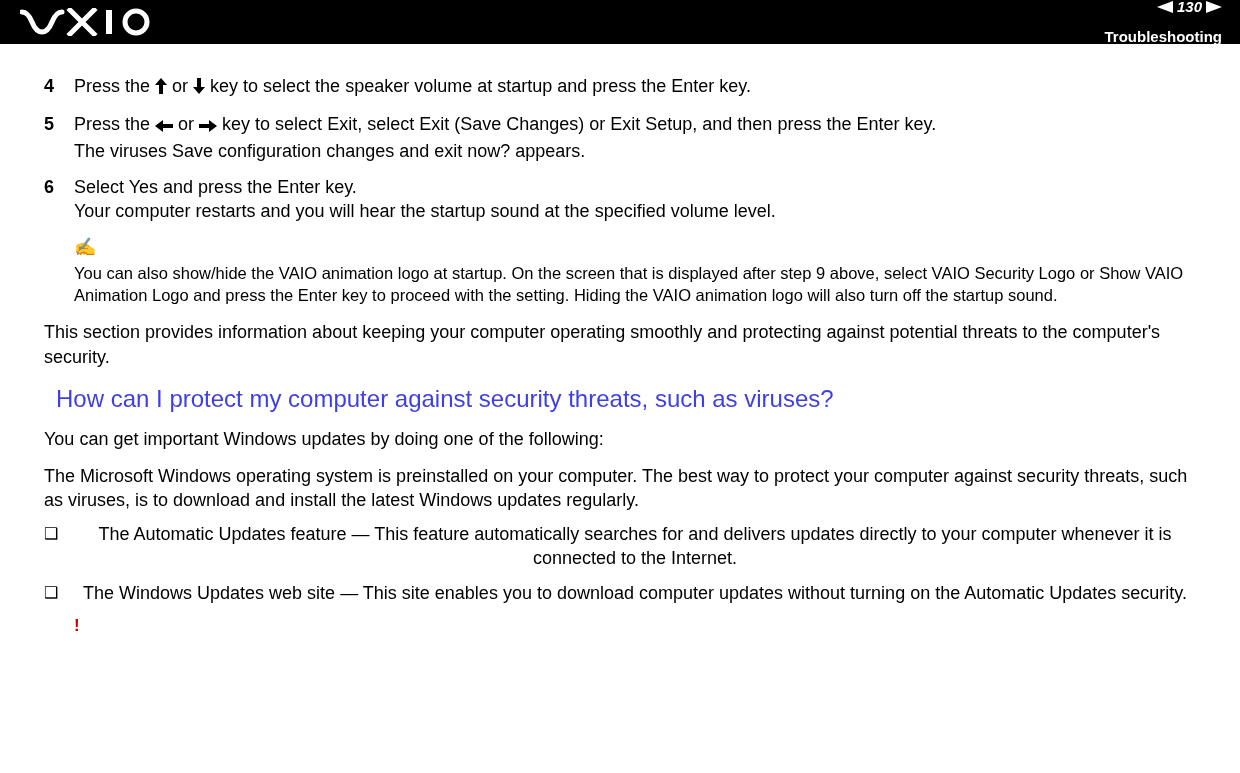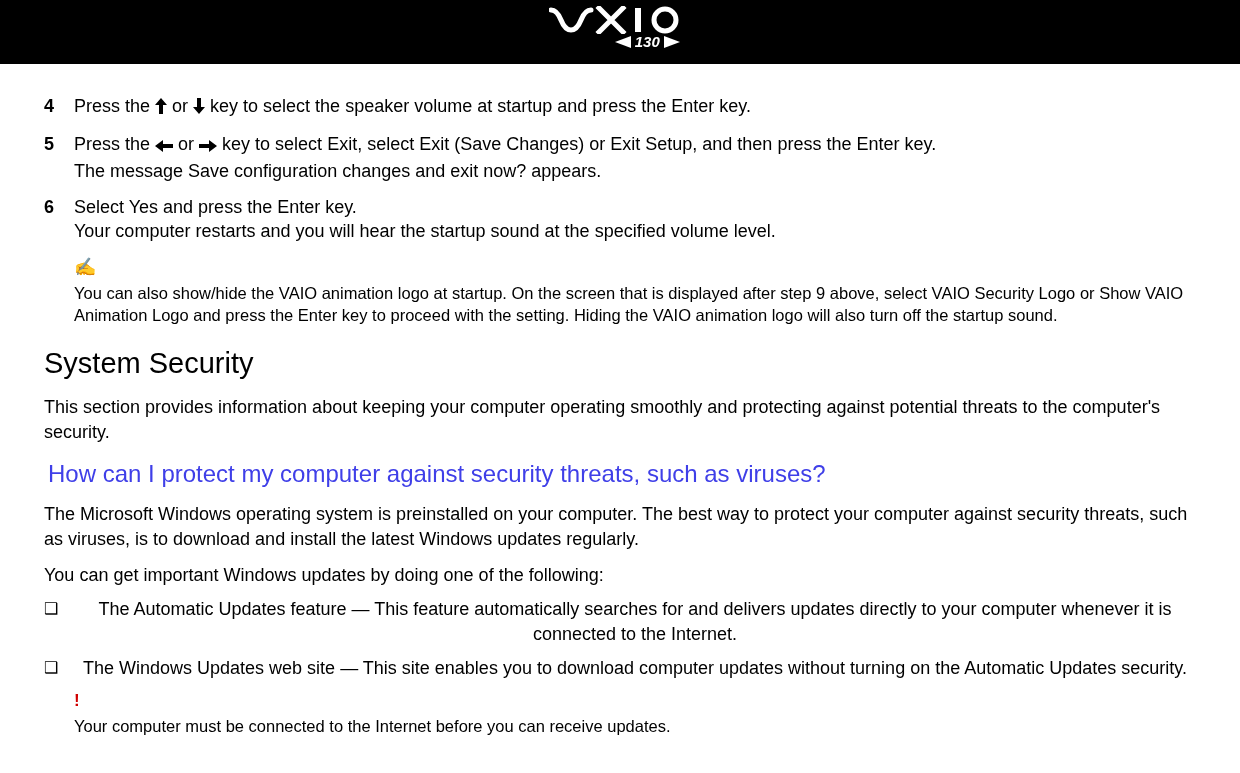--- a/index.html
+++ b/index.html
@@ -1,25 +1,24 @@
 <!DOCTYPE html>
 <html><head>
 <meta charset="utf-8">
 <style>
   * { box-sizing: border-box; margin: 0; padding: 0; }
   html, body { width: 1240px; height: 773px; font-family: Arial, Helvetica, sans-serif; background: #fff; color: #000; }
   .header {
     background: #000;
-    height: 64px;
+    height: 44px;
     display: flex;
     align-items: center;
     justify-content: space-between;
-    padding: 6px 12px 0 20px;
+    padding: 0 12px 0 20px;
     position: relative;
-    flex-direction: column;
   }
   .logo {
     display: flex;
     align-items: center;
     gap: 0;
   }
   .logo svg { display: block; }
   .header-right {
     text-align: right;
     color: #fff;
@@ -76,21 +75,21 @@
     margin: 18px 0 8px 0;
   }
   p.body {
     margin-bottom: 10px;
     margin-top: 12px;
   }
   h3.question {
     color: #3f3fe8;
     font-size: 24px;
     font-weight: normal;
-    margin: 14px 0 8px 4px;
+    margin: 14px 0 8px 12px;
   }
   .bullet {
     display: flex;
     margin-bottom: 10px;
   }
   .bullet-mark {
     width: 30px;
     flex-shrink: 0;
     font-size: 16px;
     line-height: 1.5;
@@ -152,58 +151,56 @@
   </div>
 
   <div class="step">
     <div class="step-num">5</div>
     <div class="step-body">
       <span>Press the </span><span class="arrow-inline"><svg width="18" height="12" viewBox="0 0 18 12">
             <polygon points="0,6 8,0 8,4 18,4 18,8 8,8 8,12" fill="#000"></polygon>
           </svg></span><span> or </span><span class="arrow-inline"><svg width="18" height="12" viewBox="0 0 18 12">
             <polygon points="18,6 10,0 10,4 0,4 0,8 10,8 10,12" fill="#000"></polygon>
           </svg></span><span> key to select </span><b>Exit</b><span>, select </span><b>Exit (Save Changes)</b><span> or </span><b>Exit Setup</b><span>, and then press the </span><b>Enter</b><span> key.</span><br>
-      <span>The message </span><b>Save configuration changes and exit now?</b><span> appears.</span>
+      <span>The viruses </span><b>Save configuration changes and exit now?</b><span> appears.</span>
     </div>
   </div>
 
   <div class="step">
     <div class="step-num">6</div>
     <div class="step-body">
       <span>Select </span><b>Yes</b><span> and press the </span><b>Enter</b><span> key.</span><br>
       <span>Your computer restarts and you will hear the startup sound at the specified volume level.</span>
     </div>
   </div>
 
   <div class="note">
     <div class="note-icon">✍</div>
     <div>
       <span>You can also show/hide the VAIO animation logo at startup. On the screen that is displayed after step 9 above, select </span><b>VAIO Security Logo</b><span> or </span><b>Show VAIO Animation Logo</b><span> and press the </span><b>Enter</b><span> key to proceed with the setting. Hiding the VAIO animation logo will also turn off the startup sound.</span>
     </div>
   </div>
 
-  <h2 class="section">System Security</h2>
   <p class="body">This section provides information about keeping your computer operating smoothly and protecting against potential threats to the computer's security.</p>
 
   <h3 class="question">How can I protect my computer against security threats, such as viruses?</h3>
+  <p class="body">You can get important Windows updates by doing one of the following:</p>
   <p class="body">The Microsoft Windows operating system is preinstalled on your computer. The best way to protect your computer against security threats, such as viruses, is to download and install the latest Windows updates regularly.</p>
-  <p class="body">You can get important Windows updates by doing one of the following:</p>
 
   <div class="bullet">
     <div class="bullet-mark">❑</div>
     <div class="bullet-body">
       <span>The </span><b>Automatic Updates</b><span> feature — This feature automatically searches for and delivers updates directly to your computer whenever it is connected to the Internet.</span>
     </div>
   </div>
 
   <div class="bullet">
     <div class="bullet-mark">❑</div>
     <div class="bullet-body">
       <span>The Windows Updates web site — This site enables you to download computer updates without turning on the </span><b>Automatic Updates</b><span> security.</span>
     </div>
   </div>
 
   <div class="warning">
     <div class="warning-mark">!</div>
-    <div>Your computer must be connected to the Internet before you can receive updates.</div>
   </div>
 
 </div>
 
 </body></html>

